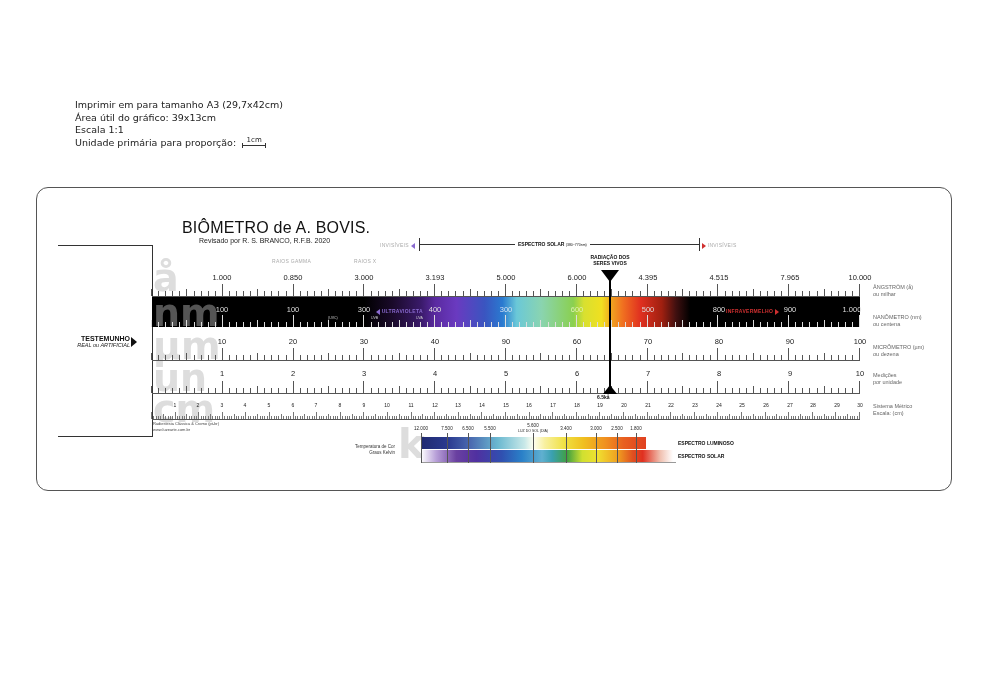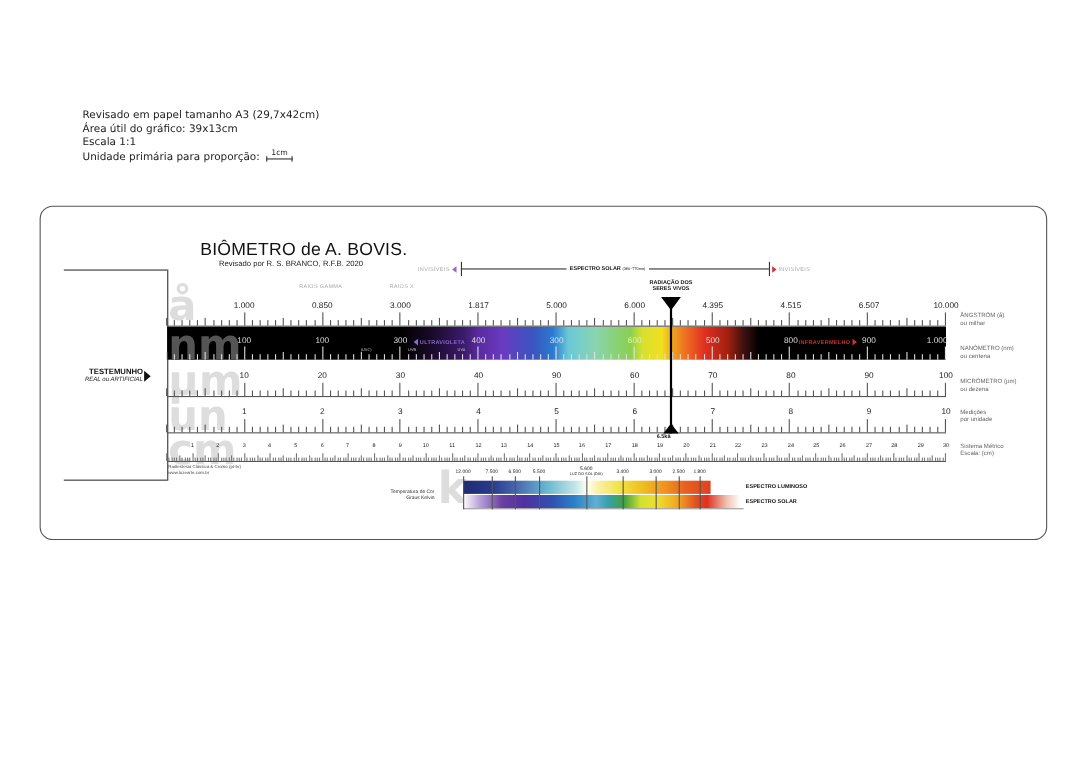--- a/index.html
+++ b/index.html
@@ -54,21 +54,21 @@
   .k-tick{position:absolute;top:433px;width:1px;height:30px;background:#555;}
   .k-num{position:absolute;top:427px;font-size:4.5px;color:#222;transform:translateX(-50%);white-space:nowrap;text-align:center;line-height:4.5px;}
   .k-legend{left:340px;top:444px;font-size:4.5px;color:#333;text-align:right;width:55px;line-height:6px;}
   .k-label{font-size:5px;font-weight:bold;color:#111;white-space:nowrap;}
   .uv-ir-tri{display:inline-block;width:0;height:0;border-top:3px solid transparent;border-bottom:3px solid transparent;vertical-align:middle;}
 </style>
 </head>
 <body>
 
 <div class="abs notes">
-  <div>Revisado em papel tamanho A3 (29,7x42cm)</div>
+  <div>Imprimir em para tamanho A3 (29,7x42cm)</div>
   <div>Área útil do gráfico: 39x13cm</div>
   <div>Escala 1:1</div>
   <div><span>Unidade primária para proporção:</span><span class="unit-scale"><span class="lbl">1cm</span><span class="bar"></span><span class="tl"></span><span class="tr"></span></span></div>
 </div>
 
 <div class="abs frame"></div>
 <div class="abs bracket-top"></div>
 <div class="abs bracket-bot"></div>
 <div class="abs bracket-v"></div>
 
@@ -94,26 +94,26 @@
 
 <div class="hline" style="left:152px;top:296px;width:708px;"></div>
 <div class="hline" style="left:152px;top:360px;width:708px;"></div>
 <div class="hline" style="left:152px;top:393px;width:708px;"></div>
 <div class="hline" style="left:152px;top:419px;width:708px;"></div>
 
 <div>
   <div class="abs num" style="left:222px;top:273px;">1.000</div>
   <div class="abs num" style="left:293px;top:273px;">0.850</div>
   <div class="abs num" style="left:364px;top:273px;">3.000</div>
-  <div class="abs num" style="left:435px;top:273px;">1.817</div>
+  <div class="abs num" style="left:435px;top:273px;">3.193</div>
   <div class="abs num" style="left:506px;top:273px;">5.000</div>
   <div class="abs num" style="left:577px;top:273px;">6.000</div>
   <div class="abs num" style="left:648px;top:273px;">4.395</div>
   <div class="abs num" style="left:719px;top:273px;">4.515</div>
-  <div class="abs num" style="left:790px;top:273px;">6.507</div>
+  <div class="abs num" style="left:790px;top:273px;">7.965</div>
   <div class="abs num" style="left:860px;top:273px;">10.000</div>
 </div>
 
 <div>
   <div class="abs num num-w" style="left:222px;top:305px;">100</div>
   <div class="abs num num-w" style="left:293px;top:305px;">100</div>
   <div class="abs num num-w" style="left:364px;top:305px;">300</div>
   <div class="abs num num-w" style="left:435px;top:305px;">400</div>
   <div class="abs num" style="left:506px;top:305px;color:#d0e0f0;">300</div>
   <div class="abs num" style="left:577px;top:305px;color:#e0f0b0;">600</div>

